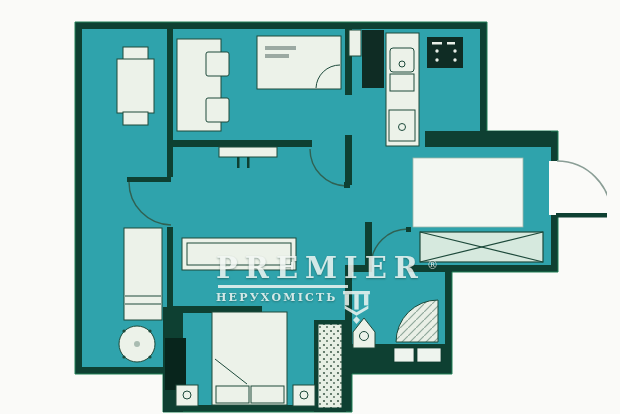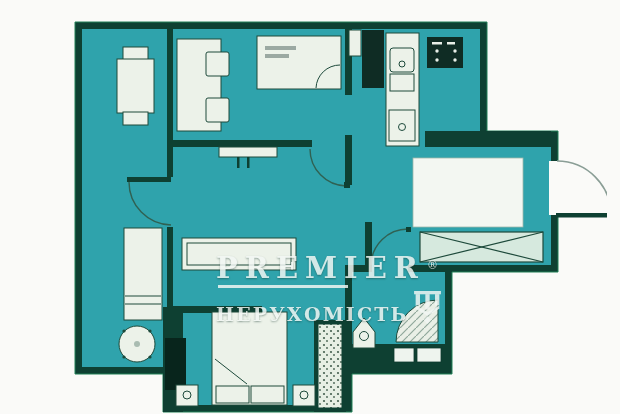--- a/index.html
+++ b/index.html
@@ -22,21 +22,21 @@
   .whitebit{fill:#eef4ee;stroke:#0e3a2d;stroke-width:.8;}
   
   .watermark{position:absolute;left:216px;top:253px;color:var(--watermark,#f2f7f4);
              opacity:.84;filter:blur(.25px);pointer-events:none;
              text-shadow:0 1px 2px rgba(15,50,40,.5);}
   .wm-brand-row{display:flex;align-items:flex-start;line-height:30px;}
   .wm-brand{font-size:29px;font-weight:bold;letter-spacing:7px;}
   .wm-reg{font-size:11px;margin-left:2px;margin-top:-2px;}
   .wm-rule{width:130px;height:2.5px;background:var(--watermark,#f2f7f4);margin:2px 0 3px 2px;}
   .wm-sub-row{display:flex;align-items:flex-start;}
-  .wm-subtitle{font-size:19px;font-weight:bold;letter-spacing:2.2px;margin-top:12px;}
+  .wm-subtitle{font-size:11px;font-weight:bold;letter-spacing:2.2px;margin-top:0;}
   .wm-trident{margin-left:5px;}
 </style>
 </head>
 <body>
 
 <div class="stage">
 
   <svg class="plan-svg" width="620" height="414" viewBox="0 0 620 414">
     <defs>
       <pattern id="dots" patternUnits="userSpaceOnUse" width="7" height="7">

